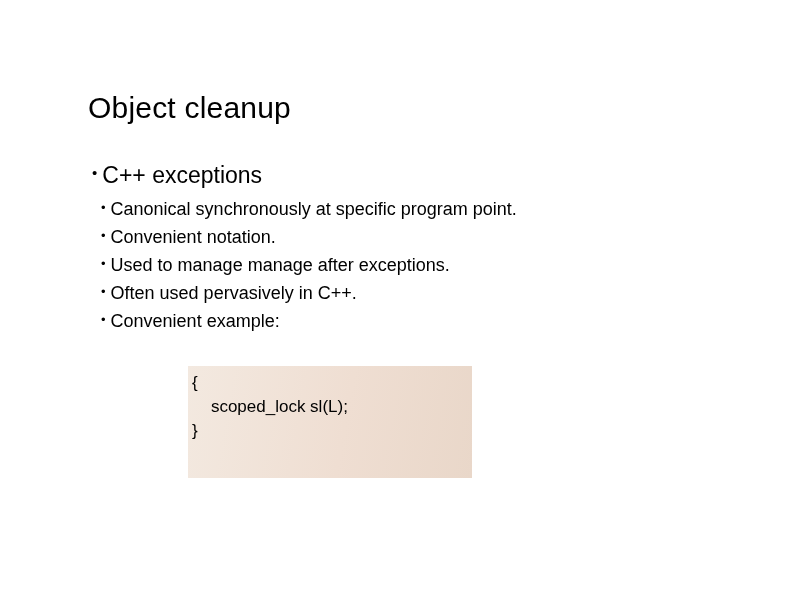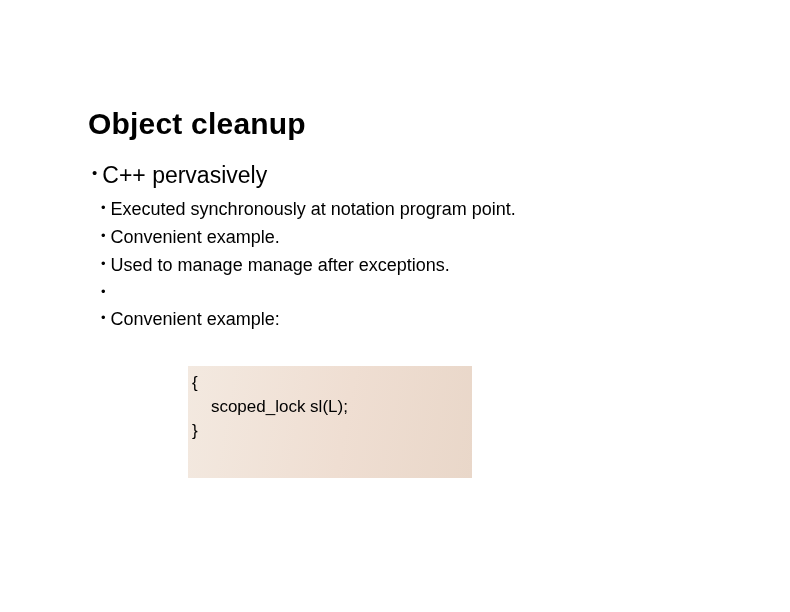--- a/index.html
+++ b/index.html
@@ -16,24 +16,24 @@
   }
   .slide {
     position: relative;
     width: 790px;
     height: 612px;
     background: #ffffff;
   }
   .slide-title {
     position: absolute;
     left: 88px;
-    top: 106px;
+    top: 90px;
     font-size: 30px;
     line-height: 36px;
-    font-weight: bold;
+    font-weight: normal;
     color: #000000;
     letter-spacing: 0.2px;
   }
   .bullet-l1 {
     position: absolute;
     left: 92px;
     top: 160px;
     font-size: 23px;
     line-height: 30px;
     color: #000000;
@@ -87,42 +87,43 @@
 </style>
 </head>
 <body>
 
 <div class="slide">
 
   <div class="slide-title">Object cleanup</div>
 
   <div class="bullet-l1">
     <span class="marker">•</span>
-    <span>C++ pervasively</span>
+    <span>C++ exceptions</span>
   </div>
 
   <div class="sub-list">
 
     <div class="bullet-l2">
       <span class="marker">•</span>
-      <span>Executed synchronously at notation program point.</span>
+      <span>Canonical synchronously at specific program point.</span>
     </div>
 
     <div class="bullet-l2">
       <span class="marker">•</span>
-      <span>Convenient example.</span>
+      <span>Convenient notation.</span>
     </div>
 
     <div class="bullet-l2">
       <span class="marker">•</span>
       <span>Used to manage manage after exceptions.</span>
     </div>
 
     <div class="bullet-l2">
       <span class="marker">•</span>
+      <span>Often used pervasively in C++.</span>
     </div>
 
     <div class="bullet-l2">
       <span class="marker">•</span>
       <span>Convenient example:</span>
     </div>
 
   </div>
 
   <div class="code-block">

